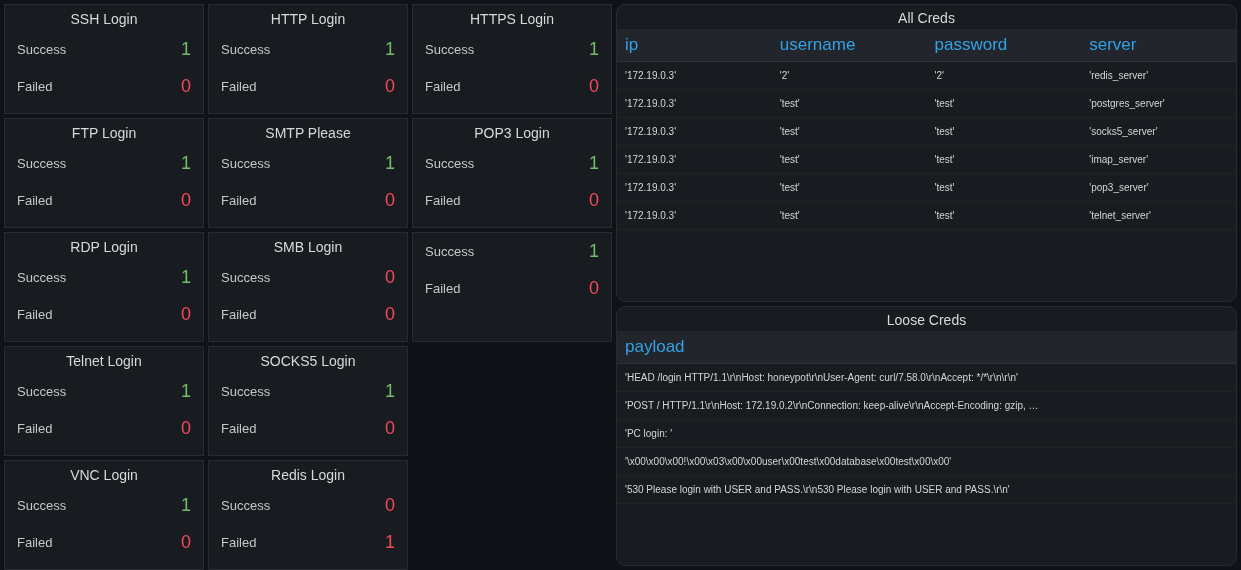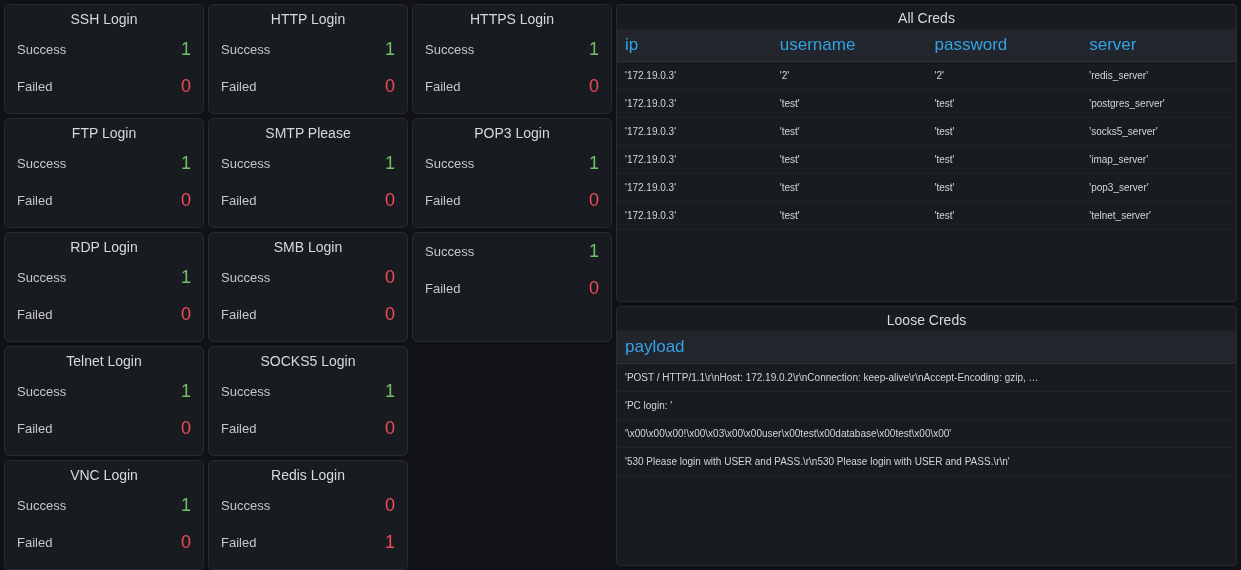--- a/index.html
+++ b/index.html
@@ -20,21 +20,21 @@
   }
   .left {
     display: grid;
     grid-template-columns: repeat(3, 200px);
     grid-auto-rows: 110px;
     gap: 4px;
   }
   .panel {
     background: #181b1f;
     border: 1px solid #282b30;
-    border-radius: 5px;
+    border-radius: 0;
     display: flex;
     flex-direction: column;
   }
   .panel-title {
     text-align: center;
     padding: 6px 0 4px 0;
     font-size: 14px;
     color: #d8d9da;
     font-weight: 500;
   }
@@ -52,21 +52,21 @@
   .right {
     flex: 1;
     display: flex;
     flex-direction: column;
     gap: 4px;
     min-width: 0;
   }
   .table-panel {
     background: #181b1f;
     border: 1px solid #282b30;
-    border-radius: 4px;
+    border-radius: 9px;
     display: flex;
     flex-direction: column;
     min-width: 0;
   }
   .tp-top { flex: 1.15; min-height: 0; }
   .tp-bot { flex: 1; min-height: 0; }
   .table-title {
     text-align: center;
     padding: 5px 0 3px 0;
     font-size: 14px;
@@ -320,20 +320,23 @@
       <div class="table-title">Loose Creds</div>
       <div class="table-scroll">
         <table>
           <thead>
               <tr id="lc-head">
                 <th>payload</th>
               </tr>
             </thead>
           <tbody id="lc-body">
               <tr>
+                <td>'HEAD /login HTTP/1.1\r\nHost: honeypot\r\nUser-Agent: curl/7.58.0\r\nAccept: */*\r\n\r\n'</td>
+              </tr>
+              <tr>
                 <td>'POST / HTTP/1.1\r\nHost: 172.19.0.2\r\nConnection: keep-alive\r\nAccept-Encoding: gzip, …</td>
               </tr>
               <tr>
                 <td>'PC login: '</td>
               </tr>
               <tr>
                 <td>'\x00\x00\x00!\x00\x03\x00\x00user\x00test\x00database\x00test\x00\x00'</td>
               </tr>
               <tr>
                 <td>'530 Please login with USER and PASS.\r\n530 Please login with USER and PASS.\r\n'</td>

